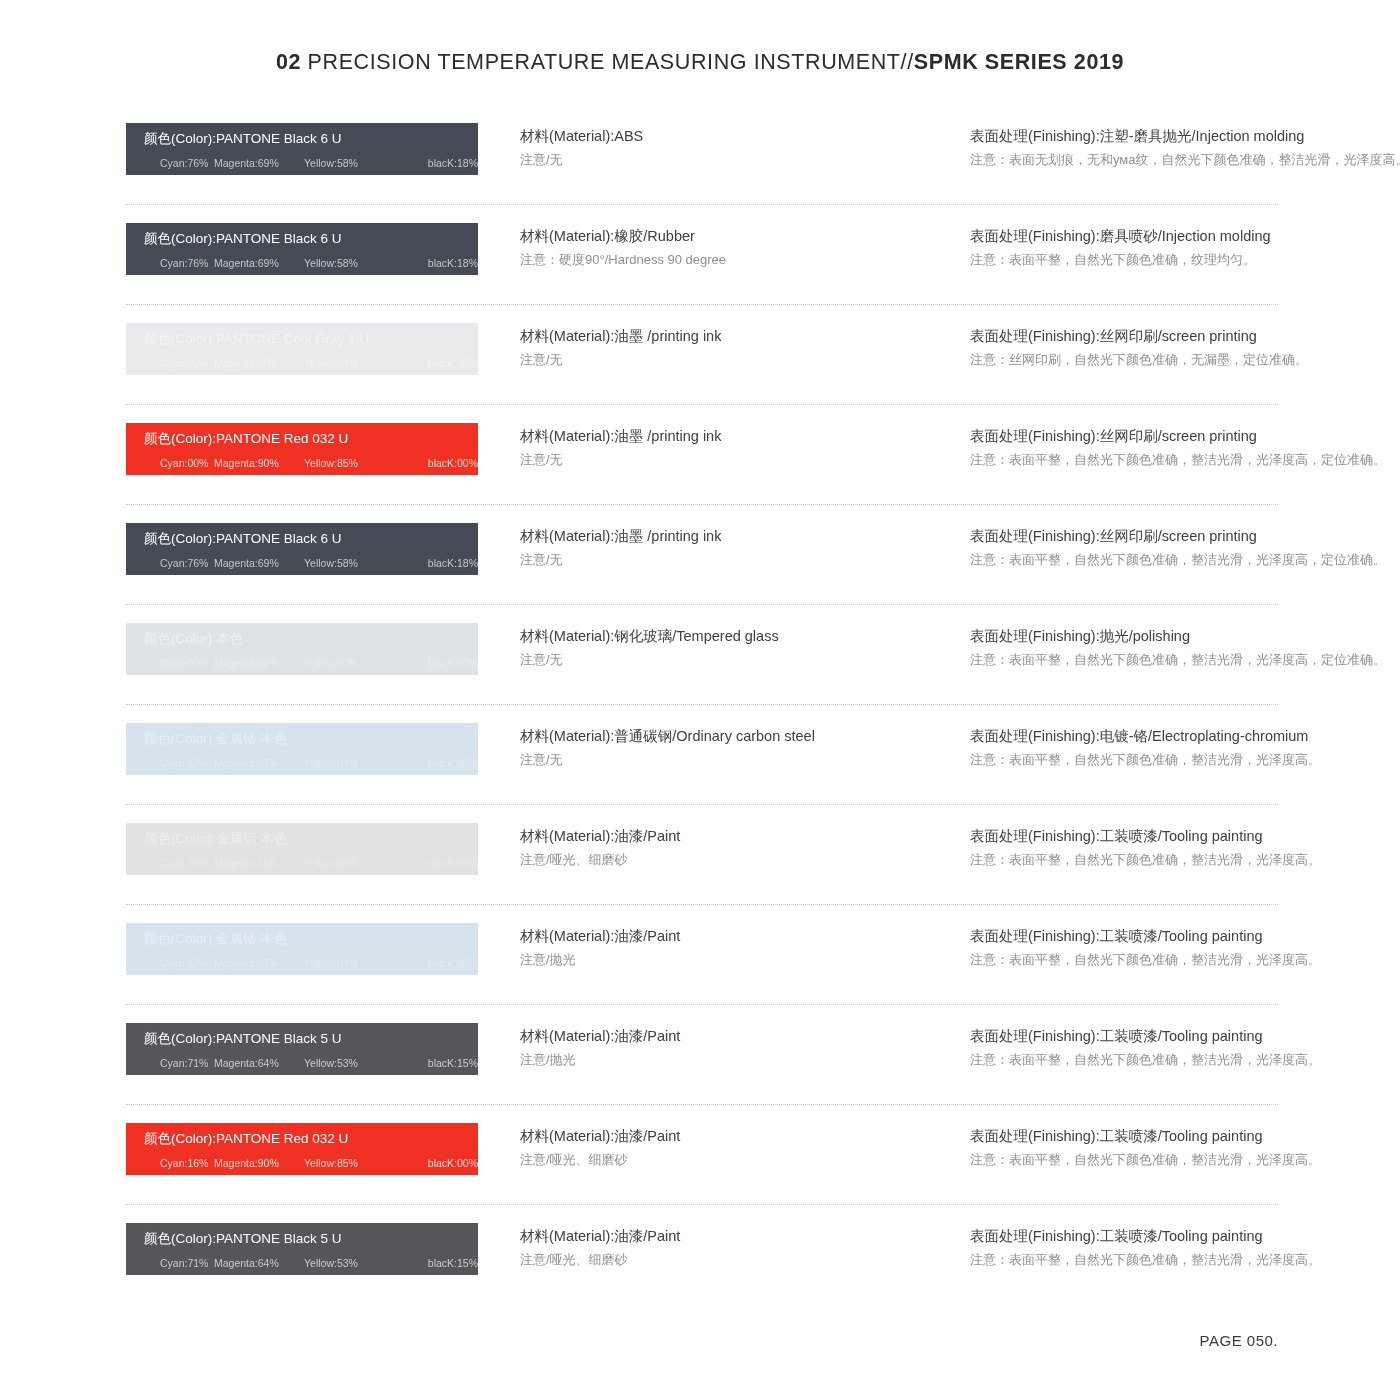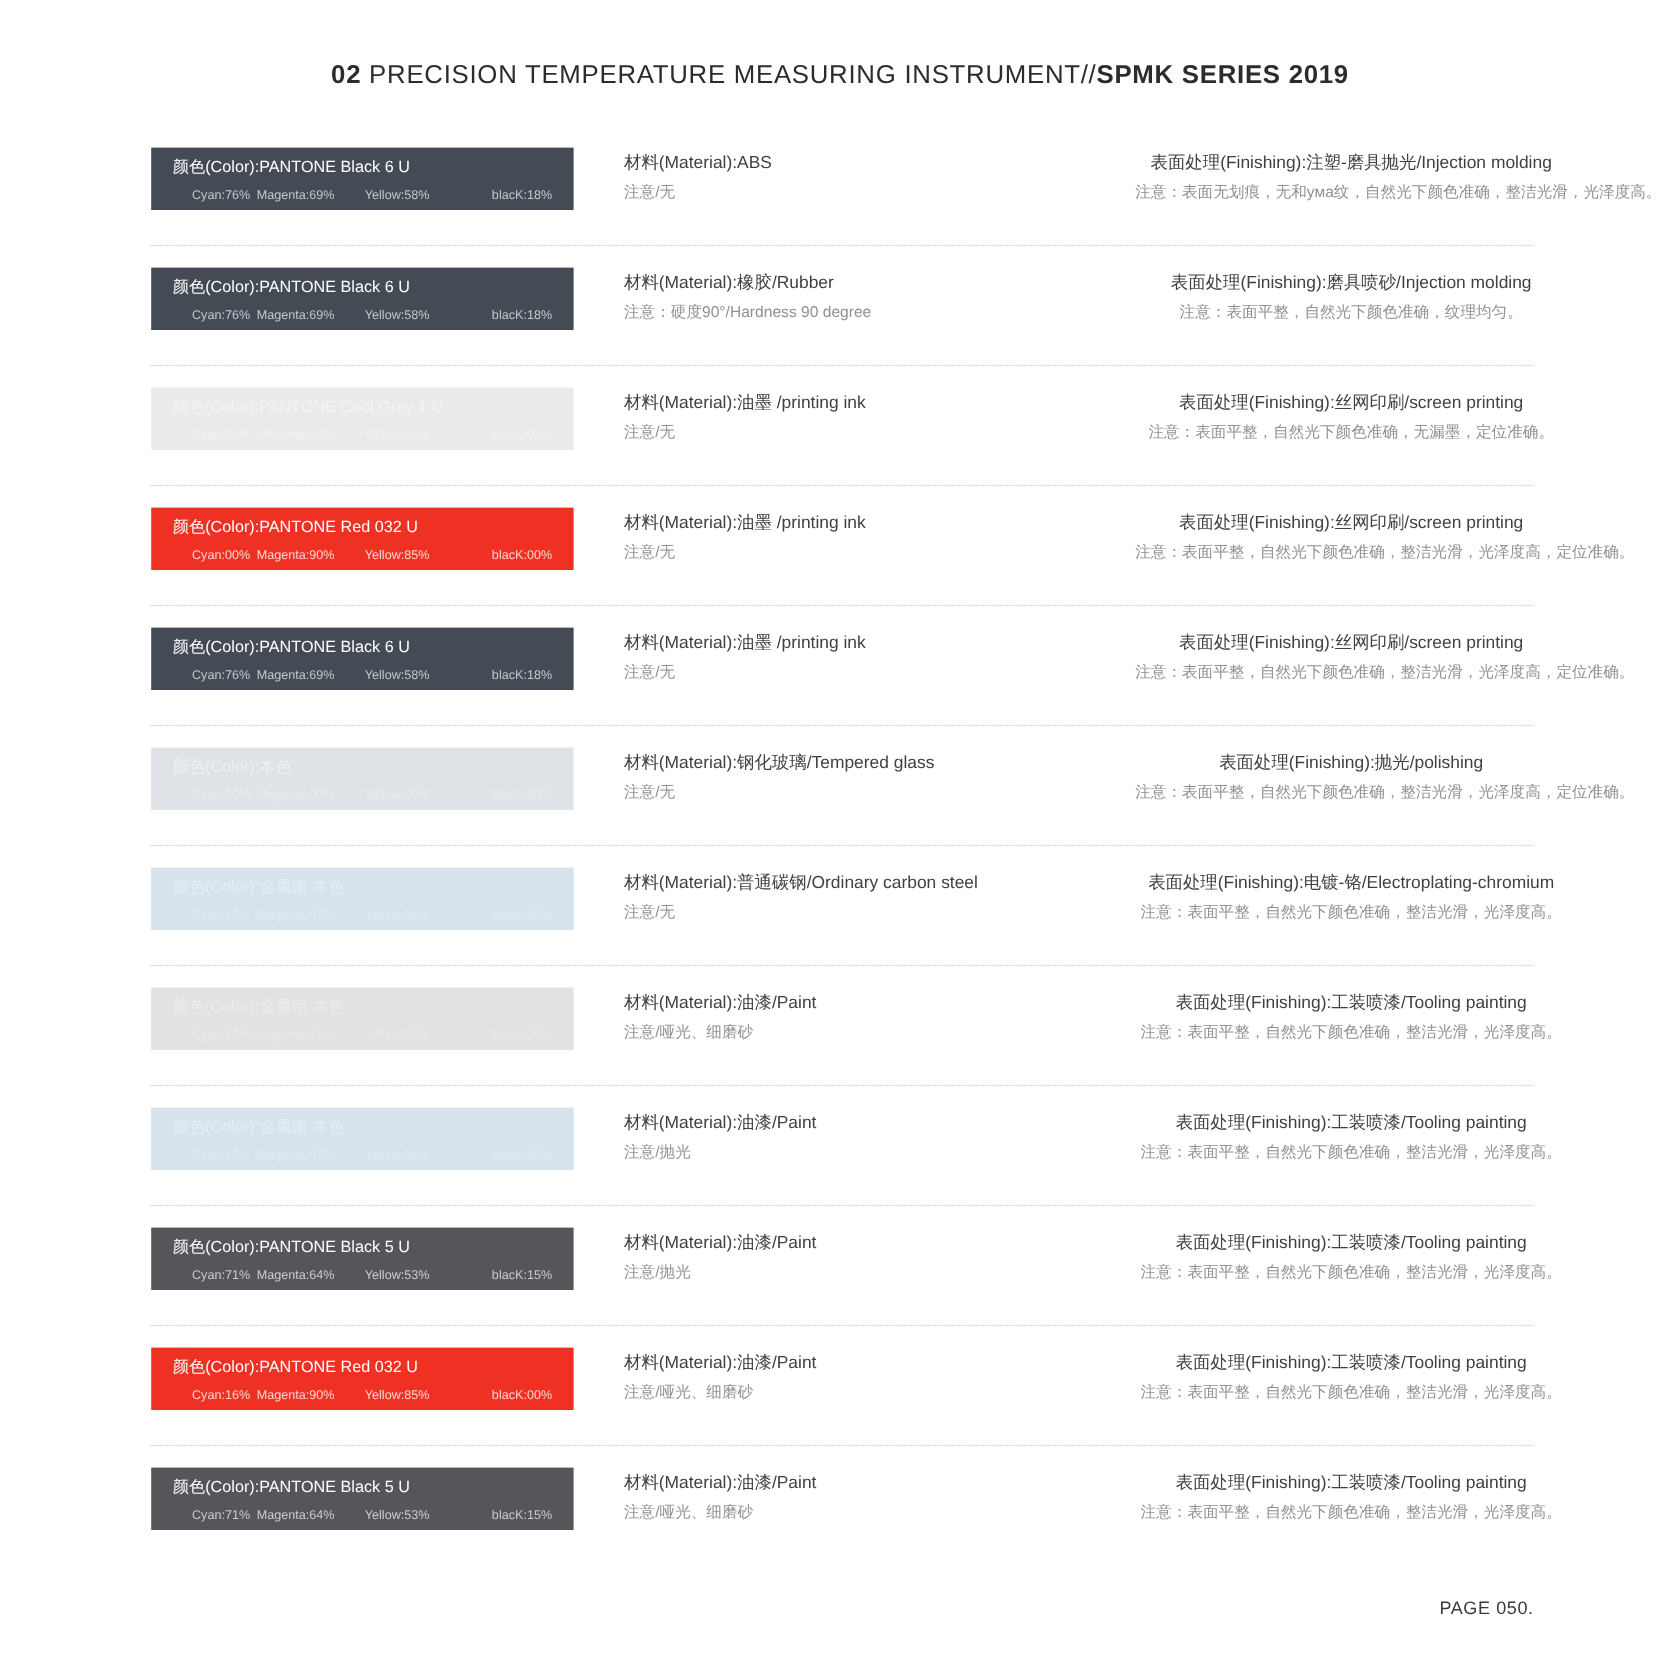--- a/index.html
+++ b/index.html
@@ -73,34 +73,33 @@
     font-size: 10.5px;
     line-height: 20px;
   }
   .cmyk span {
     display: block;
     white-space: nowrap;
   }
   .cmyk .c1 { width: 88px; padding-left: 34px; }
   .cmyk .c2 { width: 90px; }
   .cmyk .c3 { width: 88px; }
-  .cmyk .c4 { width: 86px; text-align: center; }
+  .cmyk .c4 { width: 86px; text-align: right; }
 
   .col-material {
     position: absolute;
     left: 394px;
     top: 22px;
     width: 390px;
   }
   .col-finishing {
     position: absolute;
-    left: 820px;
+    left: 844px;
     top: 22px;
     width: 360px;
-    text-align: center;
   }
   .line1 {
     font-size: 14.5px;
     line-height: 18px;
     color: #404040;
     white-space: nowrap;
   }
   .line2 {
     margin-top: 7px;
     font-size: 13px;
@@ -178,21 +177,21 @@
             <span class="c3">Yellow:04%</span>
             <span class="c4">blacK:00%</span>
           </div>
         </div>
         <div class="col-material">
           <div class="line1">材料(Material):油墨 /printing ink</div>
           <div class="line2">注意/无</div>
         </div>
         <div class="col-finishing">
           <div class="line1">表面处理(Finishing):丝网印刷/screen printing</div>
-          <div class="line2">注意：表面平整，自然光下颜色准确，无漏墨，定位准确。</div>
+          <div class="line2">注意：丝网印刷，自然光下颜色准确，无漏墨，定位准确。</div>
         </div>
       </div>
       <div class="row">
         <div class="swatch" style="background:#ef3124">
           <div class="name" style="color:#ffffff">颜色(Color):PANTONE Red 032 U</div>
           <div class="cmyk" style="color:#fbd6d2">
             <span class="c1">Cyan:00%</span>
             <span class="c2">Magenta:90%</span>
             <span class="c3">Yellow:85%</span>
             <span class="c4">blacK:00%</span>

